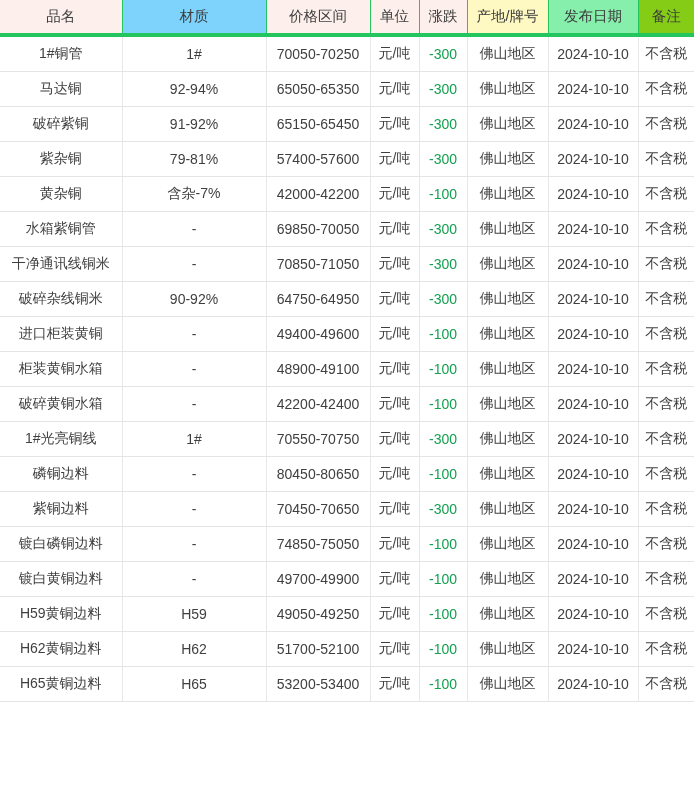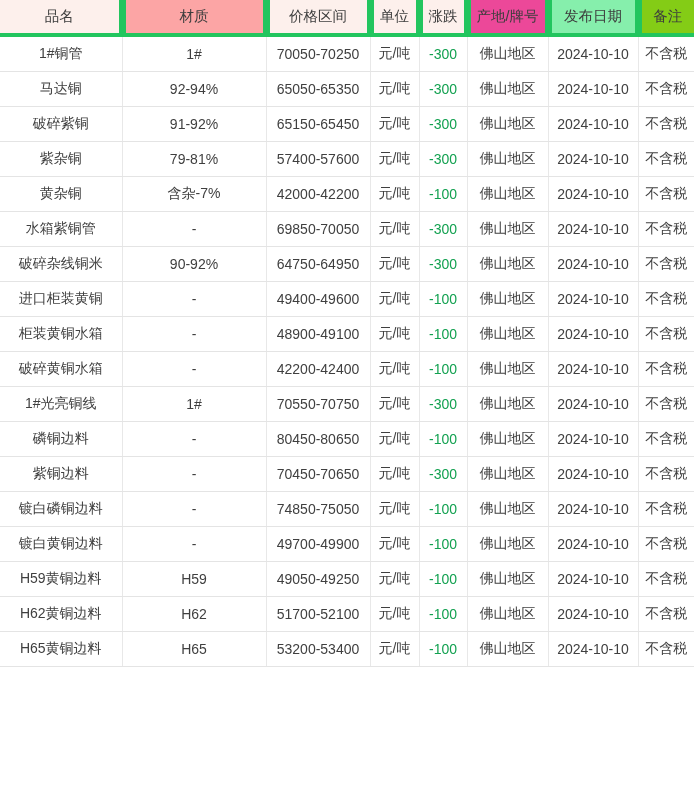--- a/index.html
+++ b/index.html
@@ -29,21 +29,21 @@
   table.price-table col.c-date     { width: 90px; }
   table.price-table col.c-remark   { width: 56px; }
 
   table.price-table thead th {
     background: #fdf0ec;
     height: 33px;
     font-weight: normal;
     font-size: 14.5px;
     color: #3d3d3d;
     text-align: center;
-    border-right: 7px solid #22c55e;
+    border-right: 1px solid #22c55e;
     padding: 0 2px;
     white-space: nowrap;
     overflow: hidden;
   }
   table.price-table thead th:last-child { border-right: none; }
 
   table.price-table tbody td {
     height: 34px;
     text-align: center;
     border-bottom: 1px solid #e4e4e4;
@@ -71,25 +71,25 @@
       <col class="c-price">
       <col class="c-unit">
     <col class="c-change">
       <col class="c-origin">
       <col class="c-date">
       <col class="c-remark">
   </colgroup>
   <thead>
     <tr>
       <th style="background: rgb(253, 240, 236);">品名</th>
-      <th style="background: #fca5a5;">材质</th>
+      <th style="background: #7dd3fc;">材质</th>
       <th style="background: rgb(253, 240, 236);">价格区间</th>
       <th style="background: rgb(253, 240, 236);">单位</th>
       <th style="background: rgb(253, 240, 236);">涨跌</th>
-      <th style="background: #ec4899;">产地/牌号</th>
+      <th style="background: #fef9c3;">产地/牌号</th>
       <th style="background: #86efac;">发布日期</th>
       <th style="background: #84cc16;">备注</th>
     </tr>
   </thead>
   <tbody id="table-body">
       <tr>
         <td class="name-cell">1#铜管</td>
         <td class="material-cell">1#</td>
         <td class="price-cell">70050-70250</td>
         <td class="unit-cell">元/吨</td>
@@ -142,20 +142,30 @@
         <td class="name-cell">水箱紫铜管</td>
         <td class="material-cell">-</td>
         <td class="price-cell">69850-70050</td>
         <td class="unit-cell">元/吨</td>
         <td class="change-cell" style="color: rgb(18, 161, 80);">-300</td>
         <td class="origin-cell">佛山地区</td>
         <td class="date-cell">2024-10-10</td>
         <td class="remark-cell">不含税</td>
       </tr>
       <tr>
+        <td class="name-cell">干净通讯线铜米</td>
+        <td class="material-cell">-</td>
+        <td class="price-cell">70850-71050</td>
+        <td class="unit-cell">元/吨</td>
+        <td class="change-cell" style="color: rgb(18, 161, 80);">-300</td>
+        <td class="origin-cell">佛山地区</td>
+        <td class="date-cell">2024-10-10</td>
+        <td class="remark-cell">不含税</td>
+      </tr>
+      <tr>
         <td class="name-cell">破碎杂线铜米</td>
         <td class="material-cell">90-92%</td>
         <td class="price-cell">64750-64950</td>
         <td class="unit-cell">元/吨</td>
         <td class="change-cell" style="color: rgb(18, 161, 80);">-300</td>
         <td class="origin-cell">佛山地区</td>
         <td class="date-cell">2024-10-10</td>
         <td class="remark-cell">不含税</td>
       </tr>
       <tr>

